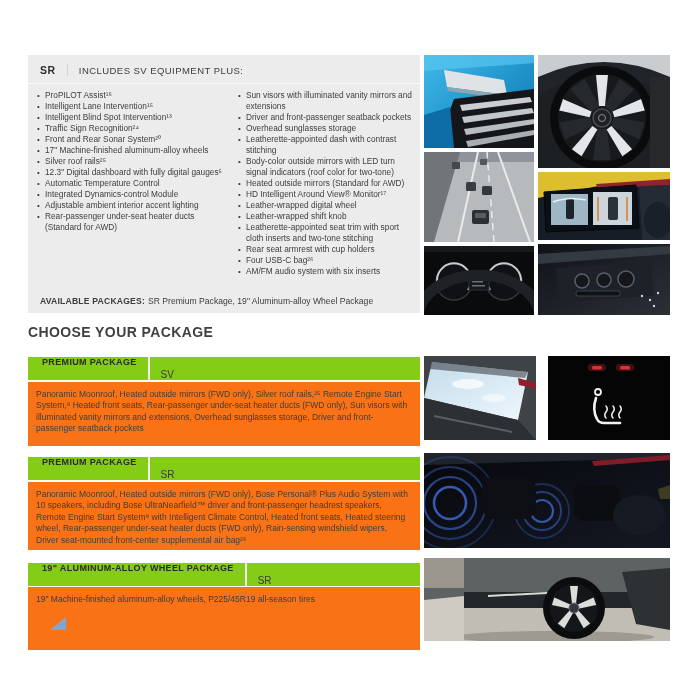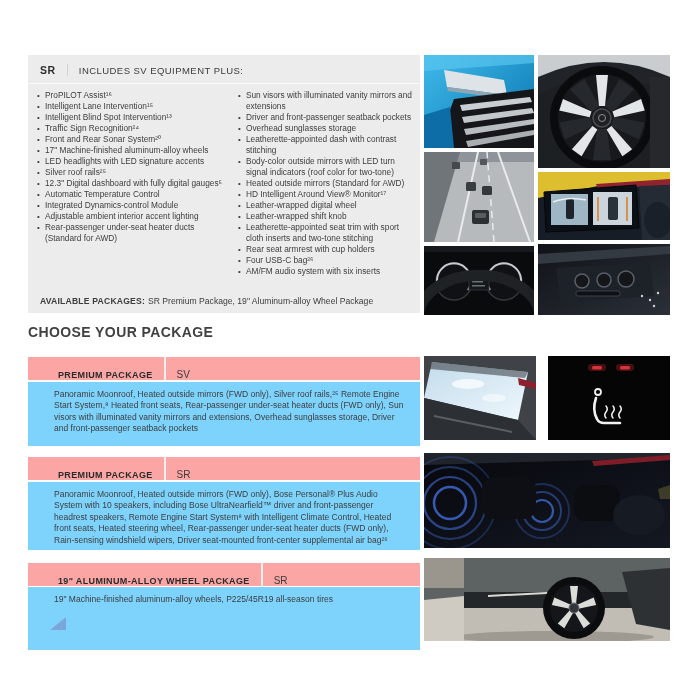--- a/index.html
+++ b/index.html
@@ -17,27 +17,27 @@
   ul.bullets.c2{width:178px;}
   ul.bullets li{position:relative;font-size:8.3px;line-height:11px;color:#3d3d3d;padding-left:9px;}
   ul.bullets li::before{content:"•";position:absolute;left:1px;top:0;font-size:8px;color:#3d3d3d;}
   .available{position:absolute;left:12px;right:12px;bottom:6px;margin:0;font-size:8.6px;line-height:11px;color:#3c3c3c;}
   .available b{font-weight:bold;margin-right:3px;letter-spacing:.2px;}
 
   
   .choose-title{position:absolute;left:28px;top:324px;margin:0;font-size:14px;font-weight:bold;
                 letter-spacing:.4px;color:#414141;}
 
-  .pkg-header{position:absolute;left:28px;width:392px;height:23px;background:#fca5a5;
-              display:flex;align-items:flex-end;box-sizing:border-box;padding-left:30px;}
+  .pkg-header{position:absolute;left:28px;width:392px;height:23px;background:#84cc16;
+              display:flex;align-items:flex-start;box-sizing:border-box;padding-left:14px;}
   .pkg-name{font-weight:bold;font-size:9px;letter-spacing:.35px;color:#2b2b2b;white-space:nowrap;}
   .pkg-div{width:2px;align-self:stretch;background:#efefef;margin:0 11px;}
   .pkg-trim{font-size:10px;color:#3a3a3a;margin-top:12px;}
-  .pkg-body{position:absolute;left:28px;width:392px;background:#7dd3fc;box-sizing:border-box;
-            padding:7px 12px 0 26px;font-size:8.5px;line-height:11.4px;color:#3d3d3d;}
+  .pkg-body{position:absolute;left:28px;width:392px;background:#f97316;box-sizing:border-box;
+            padding:7px 12px 0 8px;font-size:8.5px;line-height:11.4px;color:#3d3d3d;}
 
   .corner-triangle{position:absolute;left:50px;top:617px;width:0;height:0;
                    border-bottom:13px solid #7ba6d8;border-left:16px solid transparent;}
 
   
   .ph{position:absolute;overflow:hidden;}
   .ph svg{display:block;}
   .ph-car{left:424px;top:55px;width:110px;height:93px;}
   .ph-wheel{left:538px;top:55px;width:132px;height:113px;}
   .ph-road{left:424px;top:152px;width:110px;height:90px;}
@@ -60,21 +60,20 @@
       <span class="equip-title">INCLUDES SV EQUIPMENT PLUS:</span>
     </div>
     <div class="equip-cols">
       <ul class="bullets c1">
         <li>ProPILOT Assist¹⁶</li>
         <li>Intelligent Lane Intervention¹⁵</li>
         <li>Intelligent Blind Spot Intervention¹³</li>
         <li>Traffic Sign Recognition²⁴</li>
         <li>Front and Rear Sonar System²⁰</li>
         <li>17" Machine-finished aluminum-alloy wheels</li>
-        <li>LED headlights with LED signature accents</li>
         <li>Silver roof rails²⁵</li>
         <li>12.3" Digital dashboard with fully digital gauges⁵</li>
         <li>Automatic Temperature Control</li>
         <li>Integrated Dynamics-control Module</li>
         <li>Adjustable ambient interior accent lighting</li>
         <li>Rear-passenger under-seat heater ducts (Standard for AWD)</li>
       </ul>
       <ul class="bullets c2">
         <li>Sun visors with illuminated vanity mirrors and extensions</li>
         <li>Driver and front-passenger seatback pockets</li>

